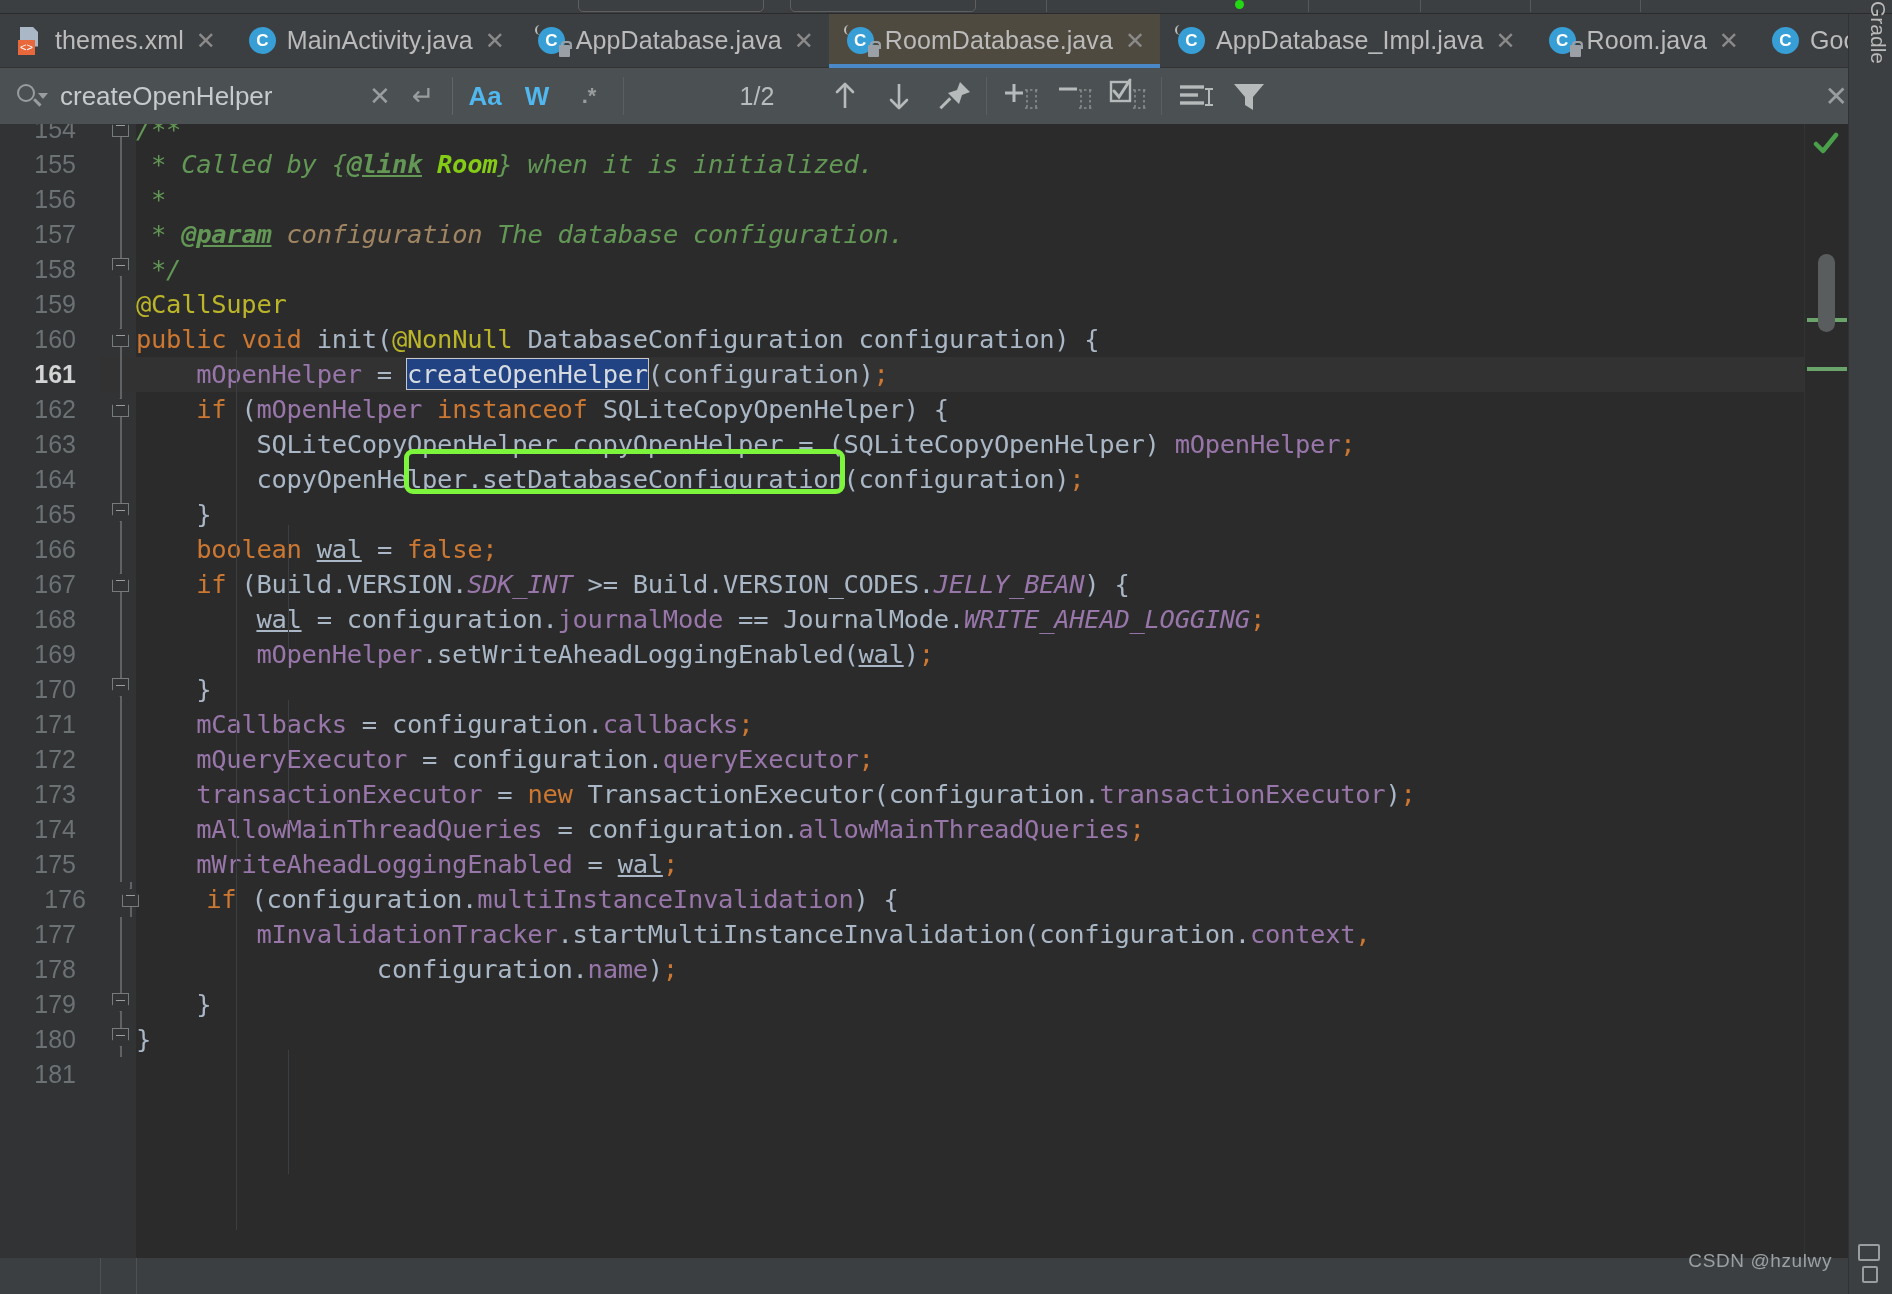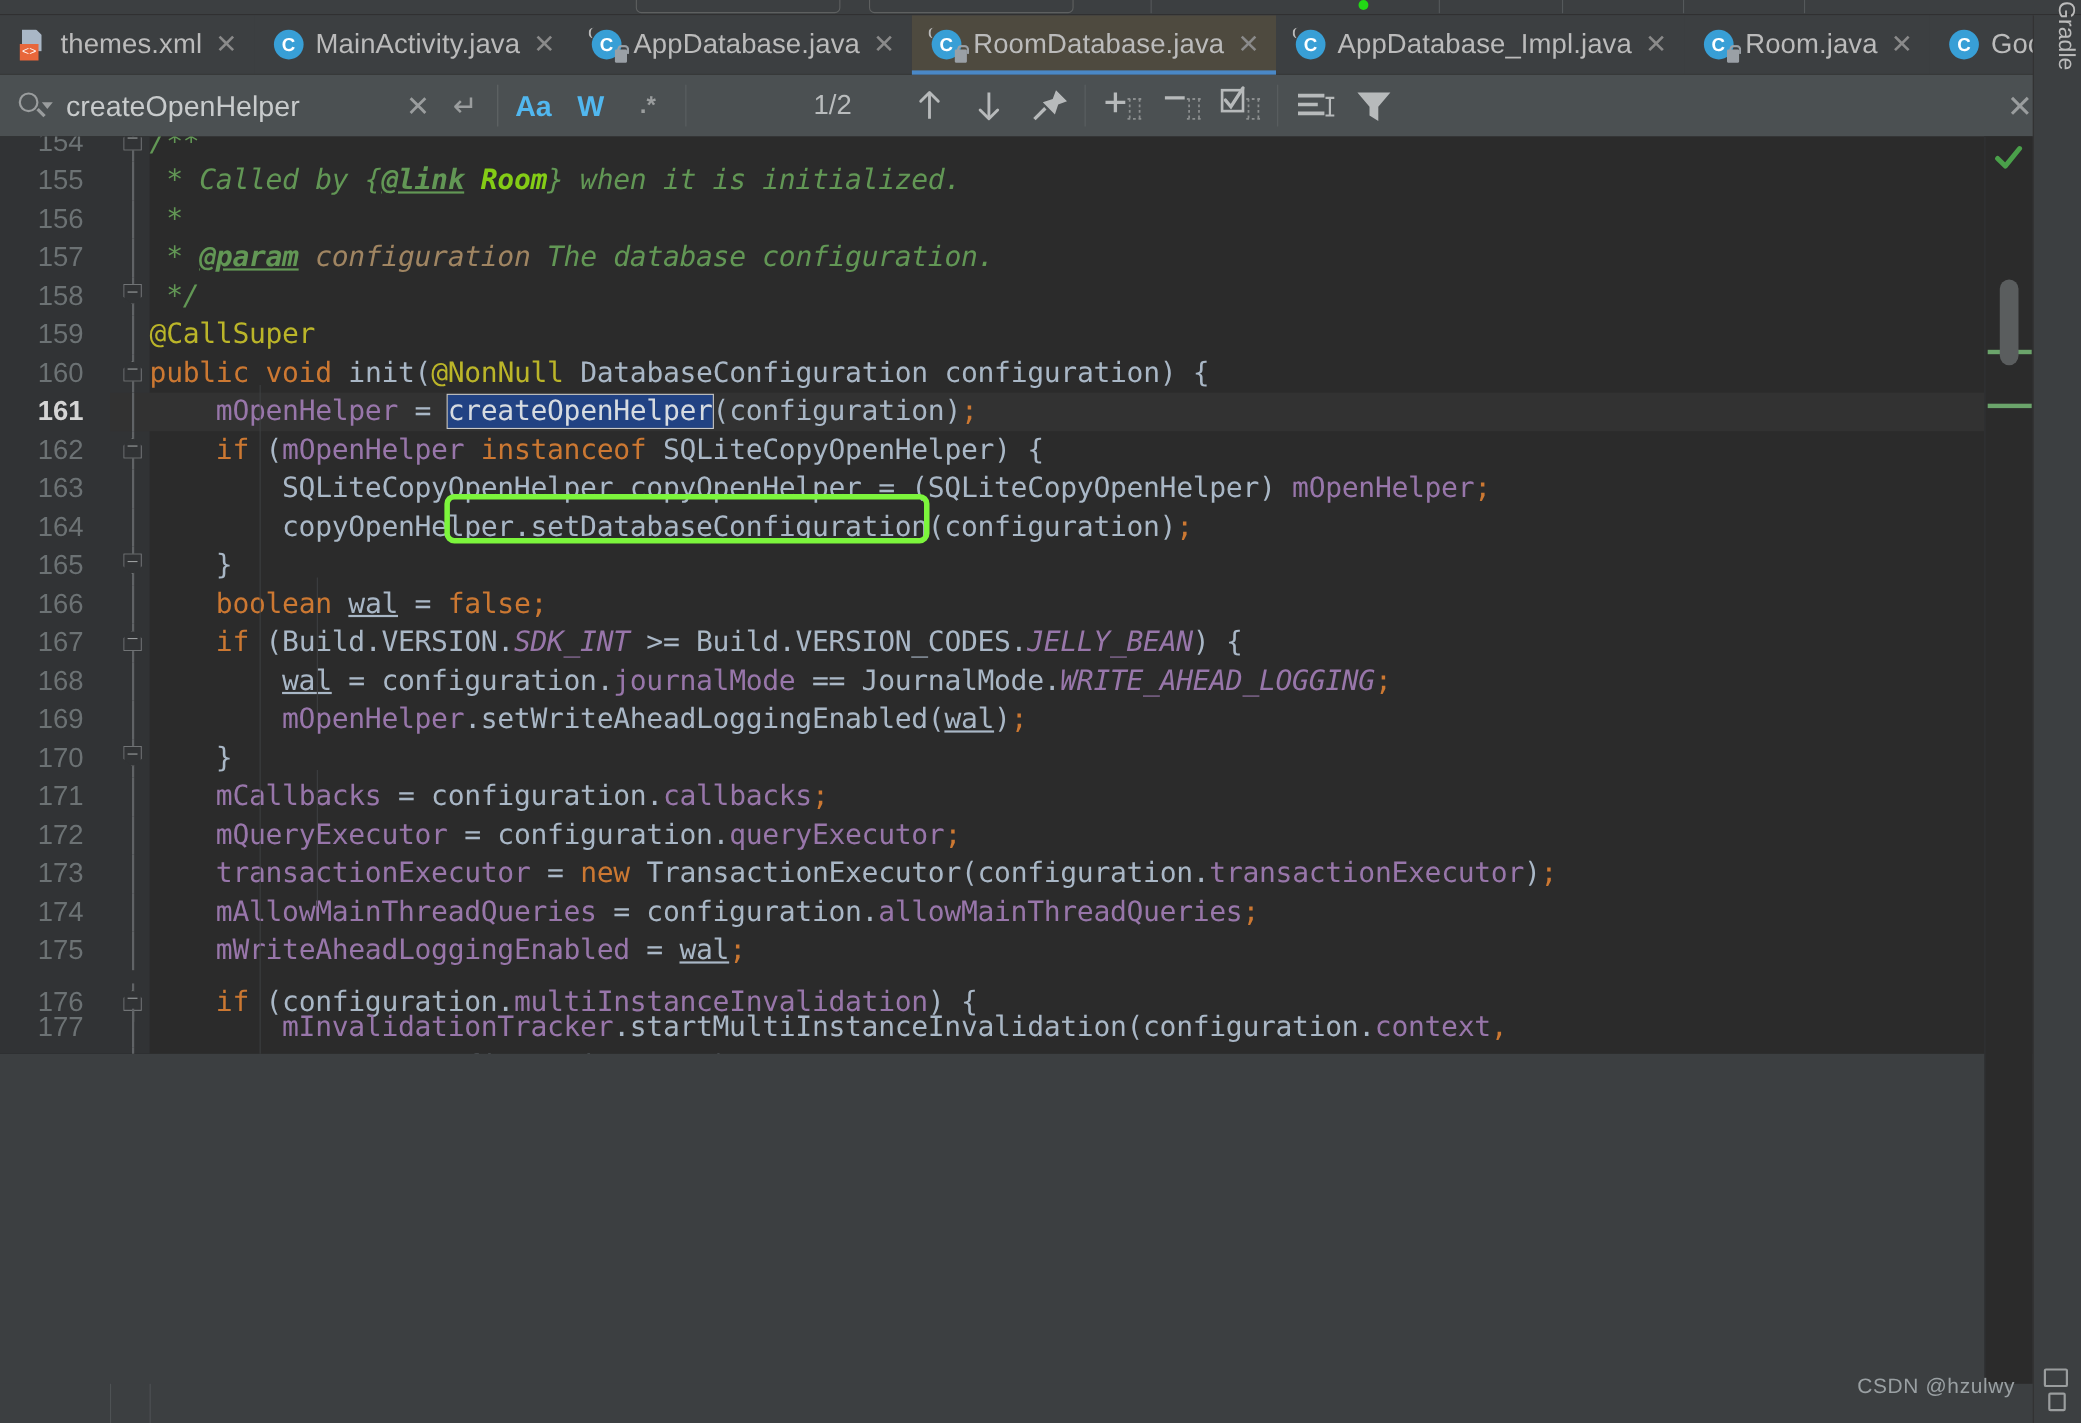--- a/index.html
+++ b/index.html
@@ -110,21 +110,21 @@
   .vsep { width: 1px; height: 38px; background: #60656700; border-left: 1px solid #616667; margin: 0 6px; }
   .tgl { font-size: 26px; font-weight: bold; width: 52px; text-align: center; }
   .tgl.on { color: #51b7ef; }
   .tgl.off { color: #9a9d9e; }
   .find-count { color: #b9bcbd; font-size: 25px; margin-left: 92px; width: 70px; text-align: center; }
   .ficon { width: 54px; height: 40px; position: relative; }
   .findbar-right-close { position: absolute; right: 44px; color: #9a9d9e; font-size: 28px; }
 
   
   .editor {
-    position: absolute; left: 0; top: 124px; width: 1848px; height: 834px;
+    position: absolute; left: 0; top: 124px; width: 1848px; height: 1170px;
     background: #2b2b2b; overflow: hidden;
   }
   .gutter {
     position: absolute; left: 0; top: 0; width: 100px; height: 100%;
     background: #313335;
   }
   .fold-col {
     position: absolute; left: 100px; top: 0; width: 36px; height: 100%;
     background: #313335;
   }
@@ -541,21 +541,21 @@
         <div class="row" style="position: absolute; left: 0px; right: 0px; top: 688px;">
           <div class="ln">174</div>
           <div style="position: absolute; left: 120px; top: 0px; width: 1.5px; height: 35px; background: rgb(96, 99, 102);"></div>
           <div class="code">    <span class="c-field">mAllowMainThreadQueries</span><span class="c-def"> = configuration.</span><span class="c-field">allowMainThreadQueries</span><span class="c-semi">;</span></div>
         </div>
         <div class="row" style="position: absolute; left: 0px; right: 0px; top: 723px;">
           <div class="ln">175</div>
           <div style="position: absolute; left: 120px; top: 0px; width: 1.5px; height: 35px; background: rgb(96, 99, 102);"></div>
           <div class="code">    <span class="c-field">mWriteAheadLoggingEnabled</span><span class="c-def"> = </span><span class="c-local">wal</span><span class="c-semi">;</span></div>
         </div>
-        <div class="row" style="position: absolute; left: 0px; right: 0px; top: 758px; margin-top: 12px;">
+        <div class="row" style="position: absolute; left: 10px; right: 0px; top: 758px;">
           <div class="ln">176</div>
           <div class="fold start" style="left: 110px; top: 0px;">
             <span class="stem"></span>
             <span class="box"></span>
           </div>
           <div class="code">    <span class="c-kw">if</span><span class="c-def"> (configuration.</span><span class="c-field">multiInstanceInvalidation</span><span class="c-def">) {</span></div>
         </div>
         <div class="row" style="position: absolute; left: 0px; right: 0px; top: 793px;">
           <div class="ln">177</div>
           <div style="position: absolute; left: 120px; top: 0px; width: 1.5px; height: 35px; background: rgb(96, 99, 102);"></div>

